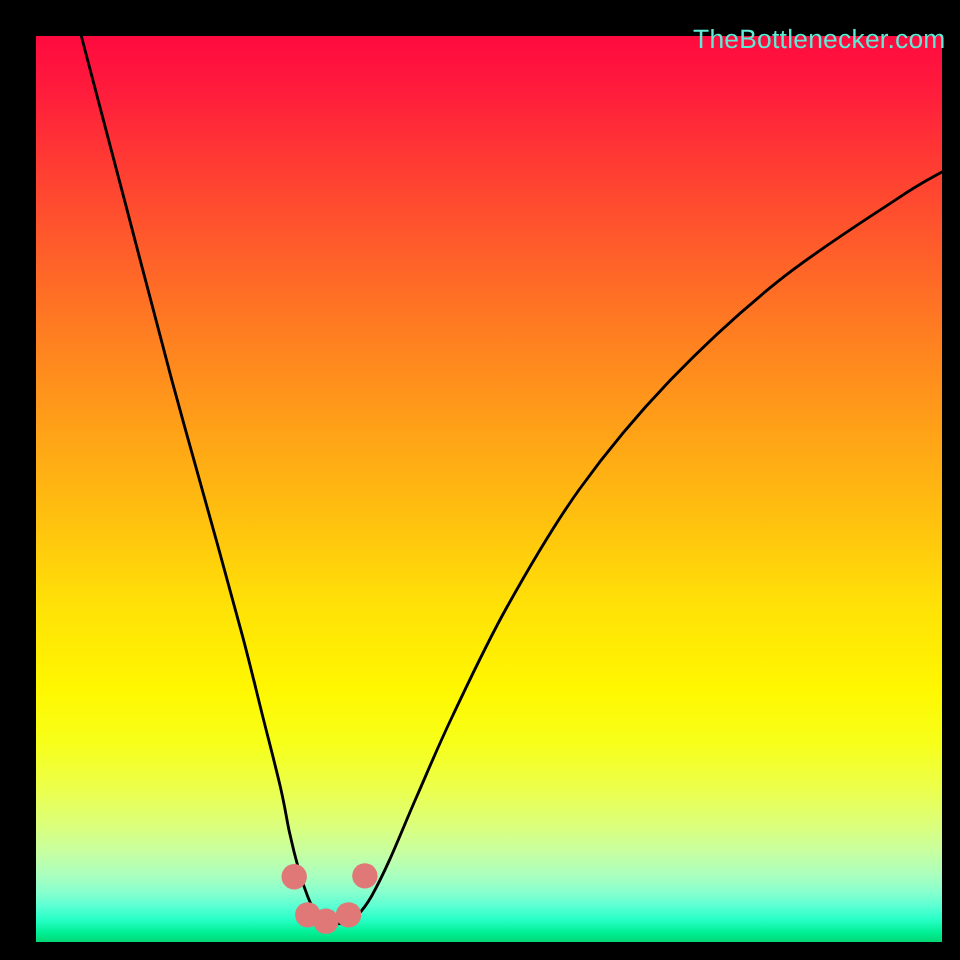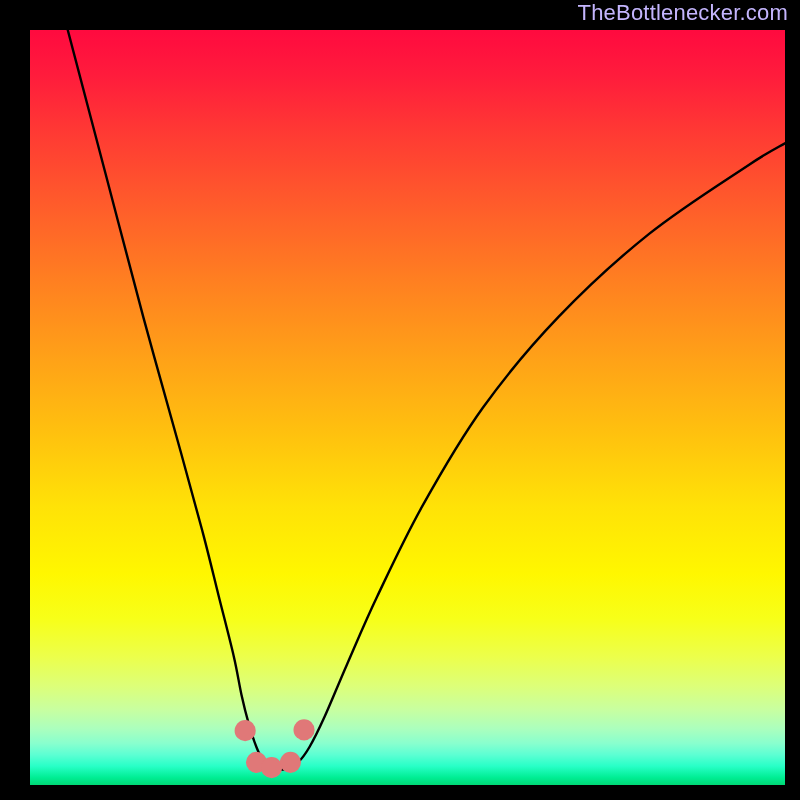--- a/index.html
+++ b/index.html
@@ -12,23 +12,23 @@
     overflow: hidden;
   }
   .frame {
     position: relative;
     width: 800px;
     height: 800px;
     background: #000;
   }
   .watermark {
     position: absolute;
-    top: 0;
+    top: 20px;
     right: 12px;
-    color: #c4b5fd;
+    color: #5eead4;
     font-size: 22px;
     font-weight: 400;
     letter-spacing: 0.2px;
     z-index: 5;
   }
   .plot-area {
     position: absolute;
     left: 30px;
     top: 30px;
     width: 755px;

